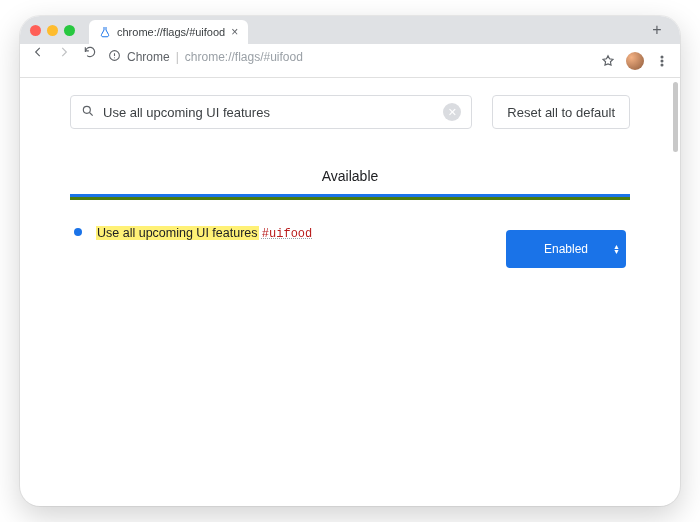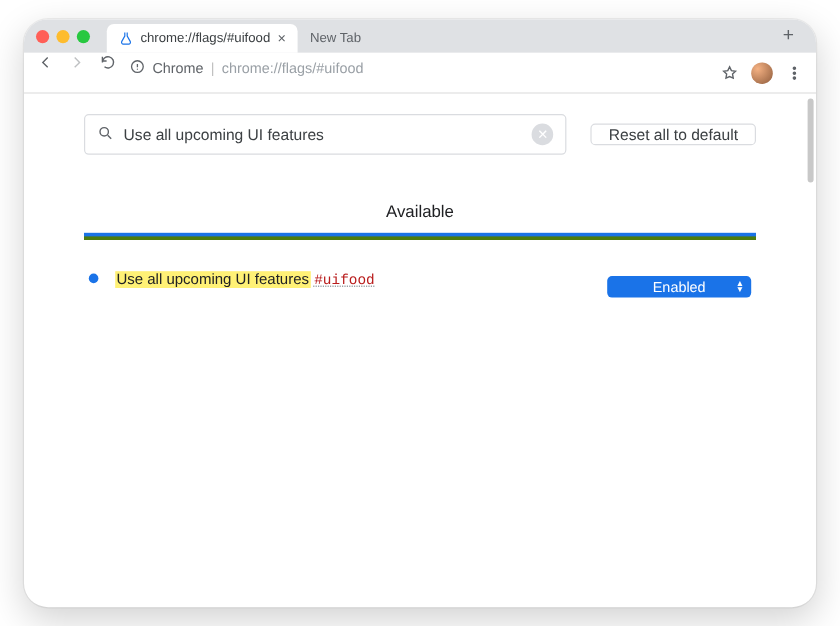--- a/index.html
+++ b/index.html
@@ -47,36 +47,36 @@
   .content { width: 560px; margin: 0 auto; padding-top: 14px; }
   .toprow { display: flex; align-items: center; gap: 20px; height: 40px; }
   .search {
     flex: 1; display: flex; align-items: center; gap: 8px; border: 1px solid #dadce0;
     height: 34px; border-radius: 4px; padding: 0 10px; color: #3c4043; font-size: 13px;
   }
   .search .mag svg { width:14px; height:14px; stroke:#5f6368; stroke-width:2; fill:none; }
   .search .text { flex:1; color:#3c4043; }
   .search .clear { width:18px; height:18px; border-radius:50%; background:#dadce0; color:#fff; display:flex; align-items:center; justify-content:center; font-size:11px; }
   .reset-btn {
-    height: 18px; padding: 0 14px; border: 1px solid #dadce0; border-radius: 4px;
+    height: 34px; padding: 0 14px; border: 1px solid #dadce0; border-radius: 4px;
     background: #fff; color: #3c4043; font-size: 13px; display: flex; align-items: center;
   }
   .tabbar { display:flex; margin-top: 26px; border-bottom: 4px solid #4d7c0f; }
   .ptab { flex:1; text-align:center; font-size:14px; color:#5f6368; padding: 10px 0 12px; position:relative; }
   .ptab.active { color:#202124; }
   .ptab.active::after { content:""; position:absolute; left:0; right:0; bottom:-1px; height:3px; background:#1a73e8; }
   .flag { margin-top: 24px; display:flex; gap: 14px; align-items:flex-start; padding: 0 4px; }
   .flag-dot { width:8px; height:8px; border-radius:50%; background:#1a73e8; margin-top:4px; flex-shrink:0; }
   .flag-body { flex:1; font-size:12px; }
   .flag-title { font-size:12.5px; font-weight:400; color:#202124; display:inline-block; }
   .hl { background: #fff176; padding: 0 1px; }
   .flag-desc { color:#5f6368; margin-top:4px; }
   .flag-hash { color:#b91c1c; text-decoration: underline dotted #9aa0a6; margin-top:3px; display:inline-block;font-family:Liberation Mono, monospace; }
   .flag-select {
-    width: 120px; height: 18px; background:#1a73e8; color:#fff; border-radius:4px;
+    width: 120px; height: 38px; background:#1a73e8; color:#fff; border-radius:4px;
     display:flex; align-items:center; justify-content:center; gap:8px; font-size:12px;
     padding: 0 8px; margin-top:6px; position:relative;
   }
   .flag-select .chev { position:absolute; right:6px; display:flex; flex-direction:column; line-height:5px; font-size:7px; }
 </style>
 </head>
 <body>
 
 <div class="window">
 
@@ -88,23 +88,20 @@
     </div>
     <div class="tabs">
       <div class="tab active">
         <span class="favicon">
           <svg viewBox="0 0 24 24">
               <path d="M10 2v6l-5 9a3 3 0 0 0 2.6 4.5h8.8A3 3 0 0 0 19 17l-5-9V2" fill="none" stroke="#1a73e8" stroke-width="2"></path>
             </svg>
         </span>
         <span>chrome://flags/#uifood</span>
         <span class="close">×</span>
-      </div>
-      <div class="tab">
-        <span>New Tab</span>
       </div>
     </div>
     <div class="newtab-btn">+</div>
   </div>
 
   <div class="omnibar">
     <span class="nav-ico">
       <svg viewBox="0 0 24 24">
           <path d="M15 5l-7 7 7 7"></path>
         </svg>

